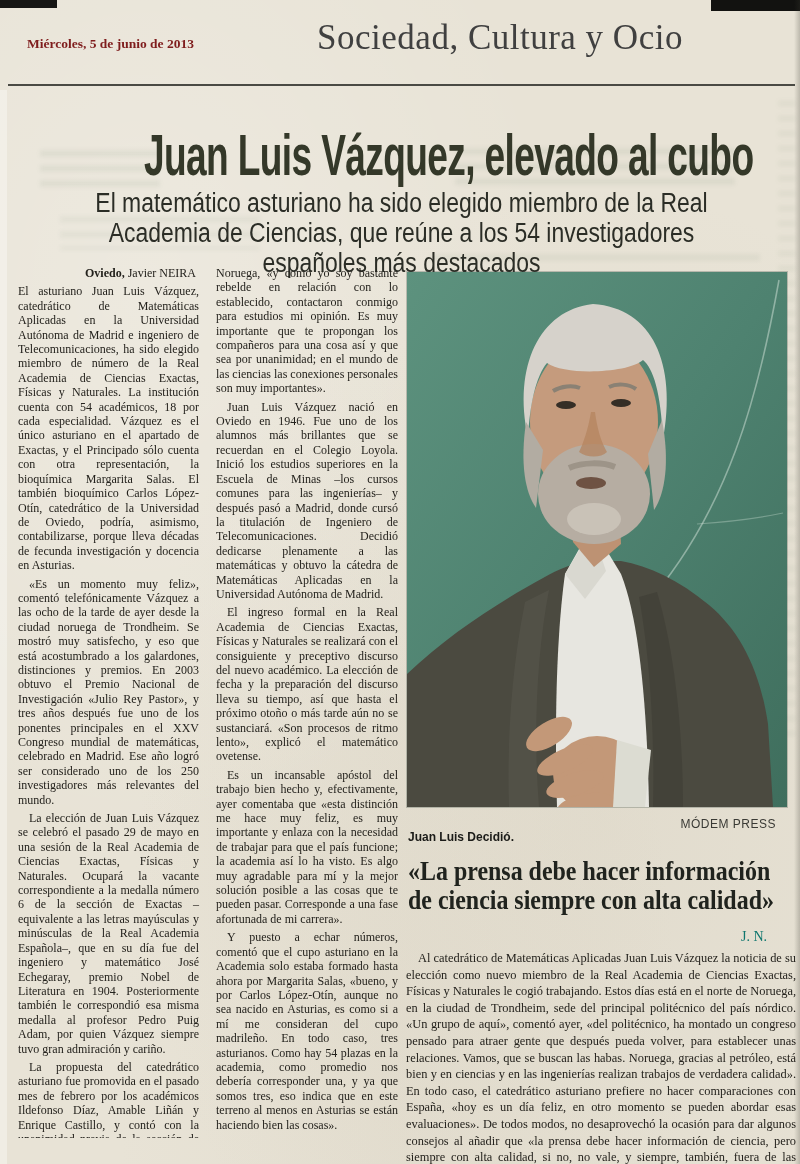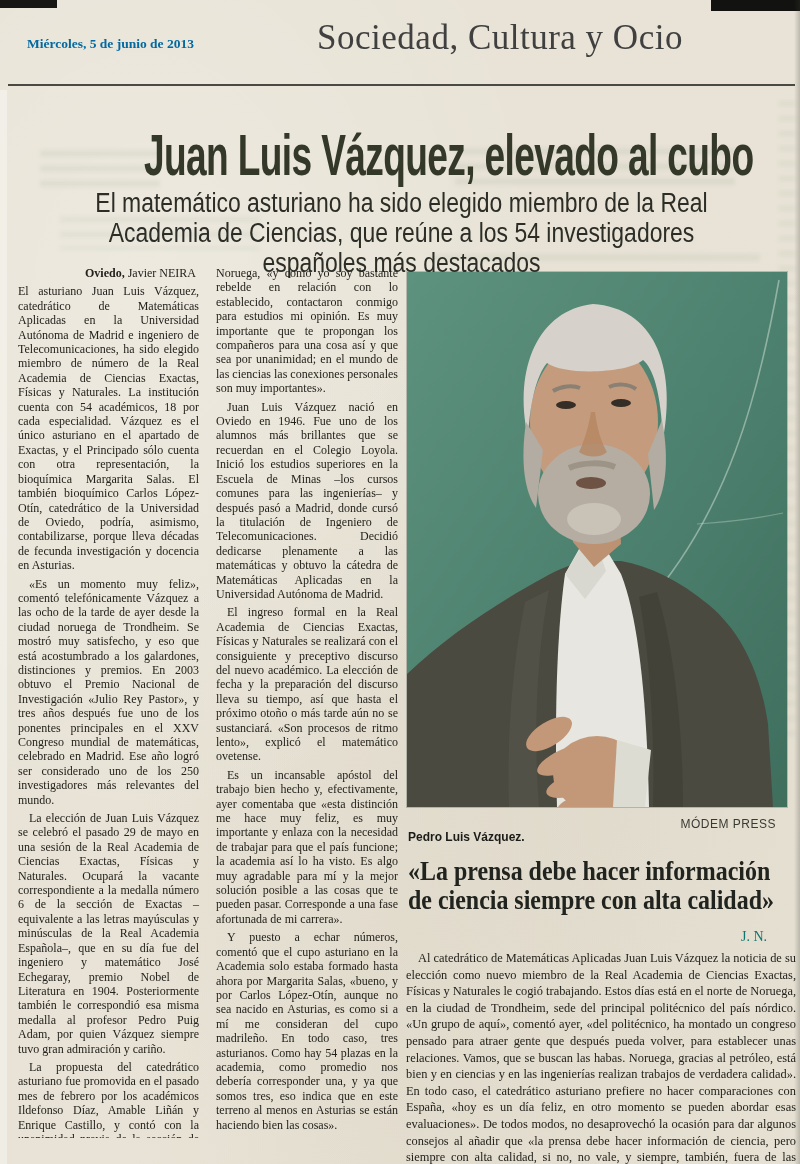--- a/index.html
+++ b/index.html
@@ -15,21 +15,21 @@
   }
   .abs{position:absolute;}
   
   .corner-tl{left:0;top:0;width:57px;height:8px;background:#161614;}
   .corner-tr{left:711px;top:0;width:89px;height:11px;background:#121210;}
   .edge-right{right:0;top:0;width:6px;height:100%;background:linear-gradient(to left, rgba(60,60,50,.25), rgba(60,60,50,0));}
   .edge-left{left:0;top:90px;width:7px;height:1074px;background:rgba(255,255,255,.35);}
   .ghost{pointer-events:none;filter:blur(2px);opacity:.55;
     background:repeating-linear-gradient(180deg, rgba(106,128,104,.18) 0 7px, transparent 7px 15px);}
   
-  .date{left:27px;top:36px;font-size:13.5px;font-weight:700;color:#0369a1;}
+  .date{left:27px;top:36px;font-size:13.5px;font-weight:700;color:#7f1d1d;}
   .section-title{left:200px;top:18px;width:600px;text-align:center;font-size:35px;color:#404040;letter-spacing:.5px;}
   .rule{left:8px;top:84px;width:787px;height:2px;background:#4a4a44;}
   
   .headline{left:0;top:121px;width:800px;text-align:center;
     font-family:"Liberation Sans",sans-serif;font-weight:700;font-size:58px;
     color:#343829;letter-spacing:-1px;transform:scaleX(.64);transform-origin:400px 0;white-space:nowrap;}
   .subheadline{left:10px;top:188px;width:780px;text-align:center;
     font-family:"Liberation Sans",sans-serif;font-size:27px;line-height:1.12;
     color:#2b2d26;transform:scaleX(.85);transform-origin:400px 0;}
   
@@ -144,19 +144,19 @@
       <ellipse cx="142" cy="462" rx="26" ry="12" transform="rotate(-32 142 462)"></ellipse>
       <ellipse cx="158" cy="488" rx="30" ry="11" transform="rotate(-24 158 488)"></ellipse>
       <ellipse cx="168" cy="512" rx="30" ry="11" transform="rotate(-18 168 512)"></ellipse>
       <ellipse cx="178" cy="532" rx="28" ry="10" transform="rotate(-12 178 532)"></ellipse>
     </g>
     <path d="M 210,468 L 244,478 L 238,535 L 206,535 Z" fill="#dcdcd2"></path>
   </g>
 </svg>
 
 <div class="abs credit">MÓDEM PRESS</div>
-<div class="abs caption">Pedro Luis Vázquez.</div>
+<div class="abs caption">Juan Luis Decidió.</div>
 
 <div class="abs headline2">«La prensa debe hacer información de ciencia siempre con alta calidad»</div>
 <div class="abs byline2">J. N.</div>
 <div class="abs subbody">
   <p>Al catedrático de Matemáticas Aplicadas Juan Luis Vázquez la noticia de su elección como nuevo miembro de la Real Academia de Ciencias Exactas, Físicas y Naturales le cogió trabajando. Estos días está en el norte de Noruega, en la ciudad de Trondheim, sede del principal politécnico del país nórdico. «Un grupo de aquí», comentó ayer, «del politécnico, ha montado un congreso pensado para atraer gente que después pueda volver, para establecer unas relaciones. Vamos, que se buscan las habas. Noruega, gracias al petróleo, está bien y en ciencias y en las ingenierías realizan trabajos de verdadera calidad». En todo caso, el catedrático asturiano prefiere no hacer comparaciones con España, «hoy es un día feliz, en otro momento se pueden abordar esas evaluaciones». De todos modos, no desaprovechó la ocasión para dar algunos consejos al añadir que «la prensa debe hacer información de ciencia, pero siempre con alta calidad, si no, no vale, y siempre, también, fuera de las coordenadas de la política, porque ésa es otra perspectiva».</p>
 </div>
 
 </body></html>

